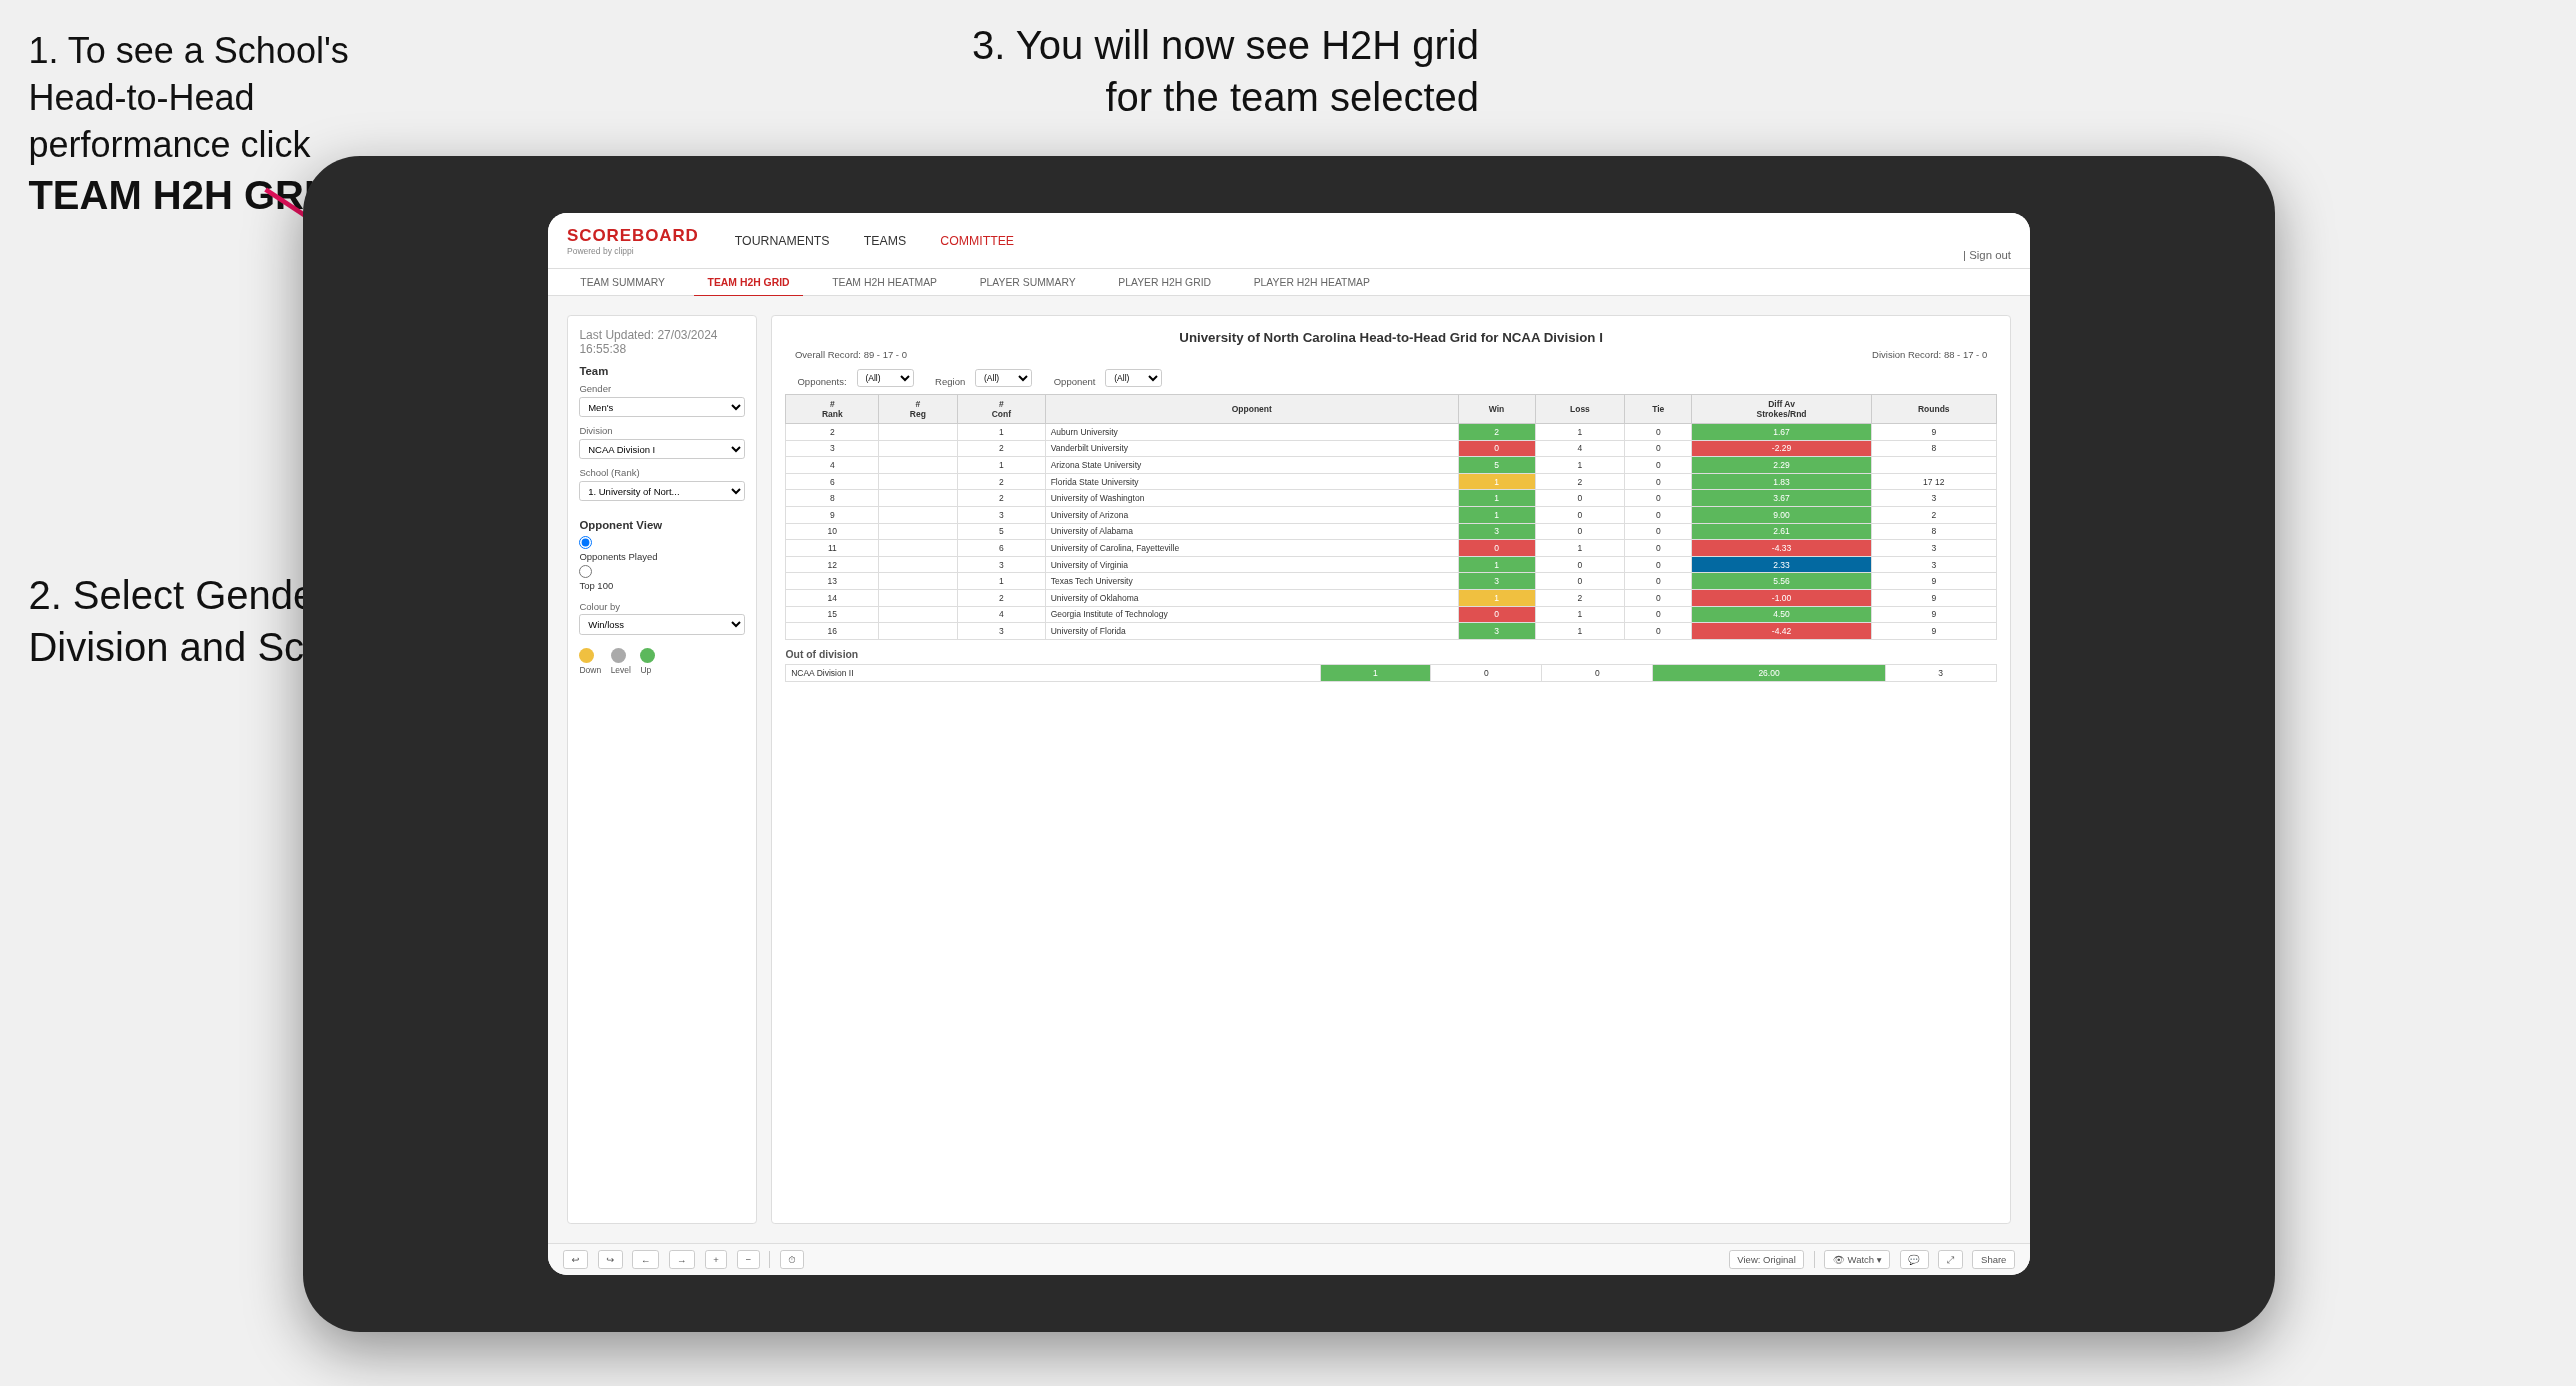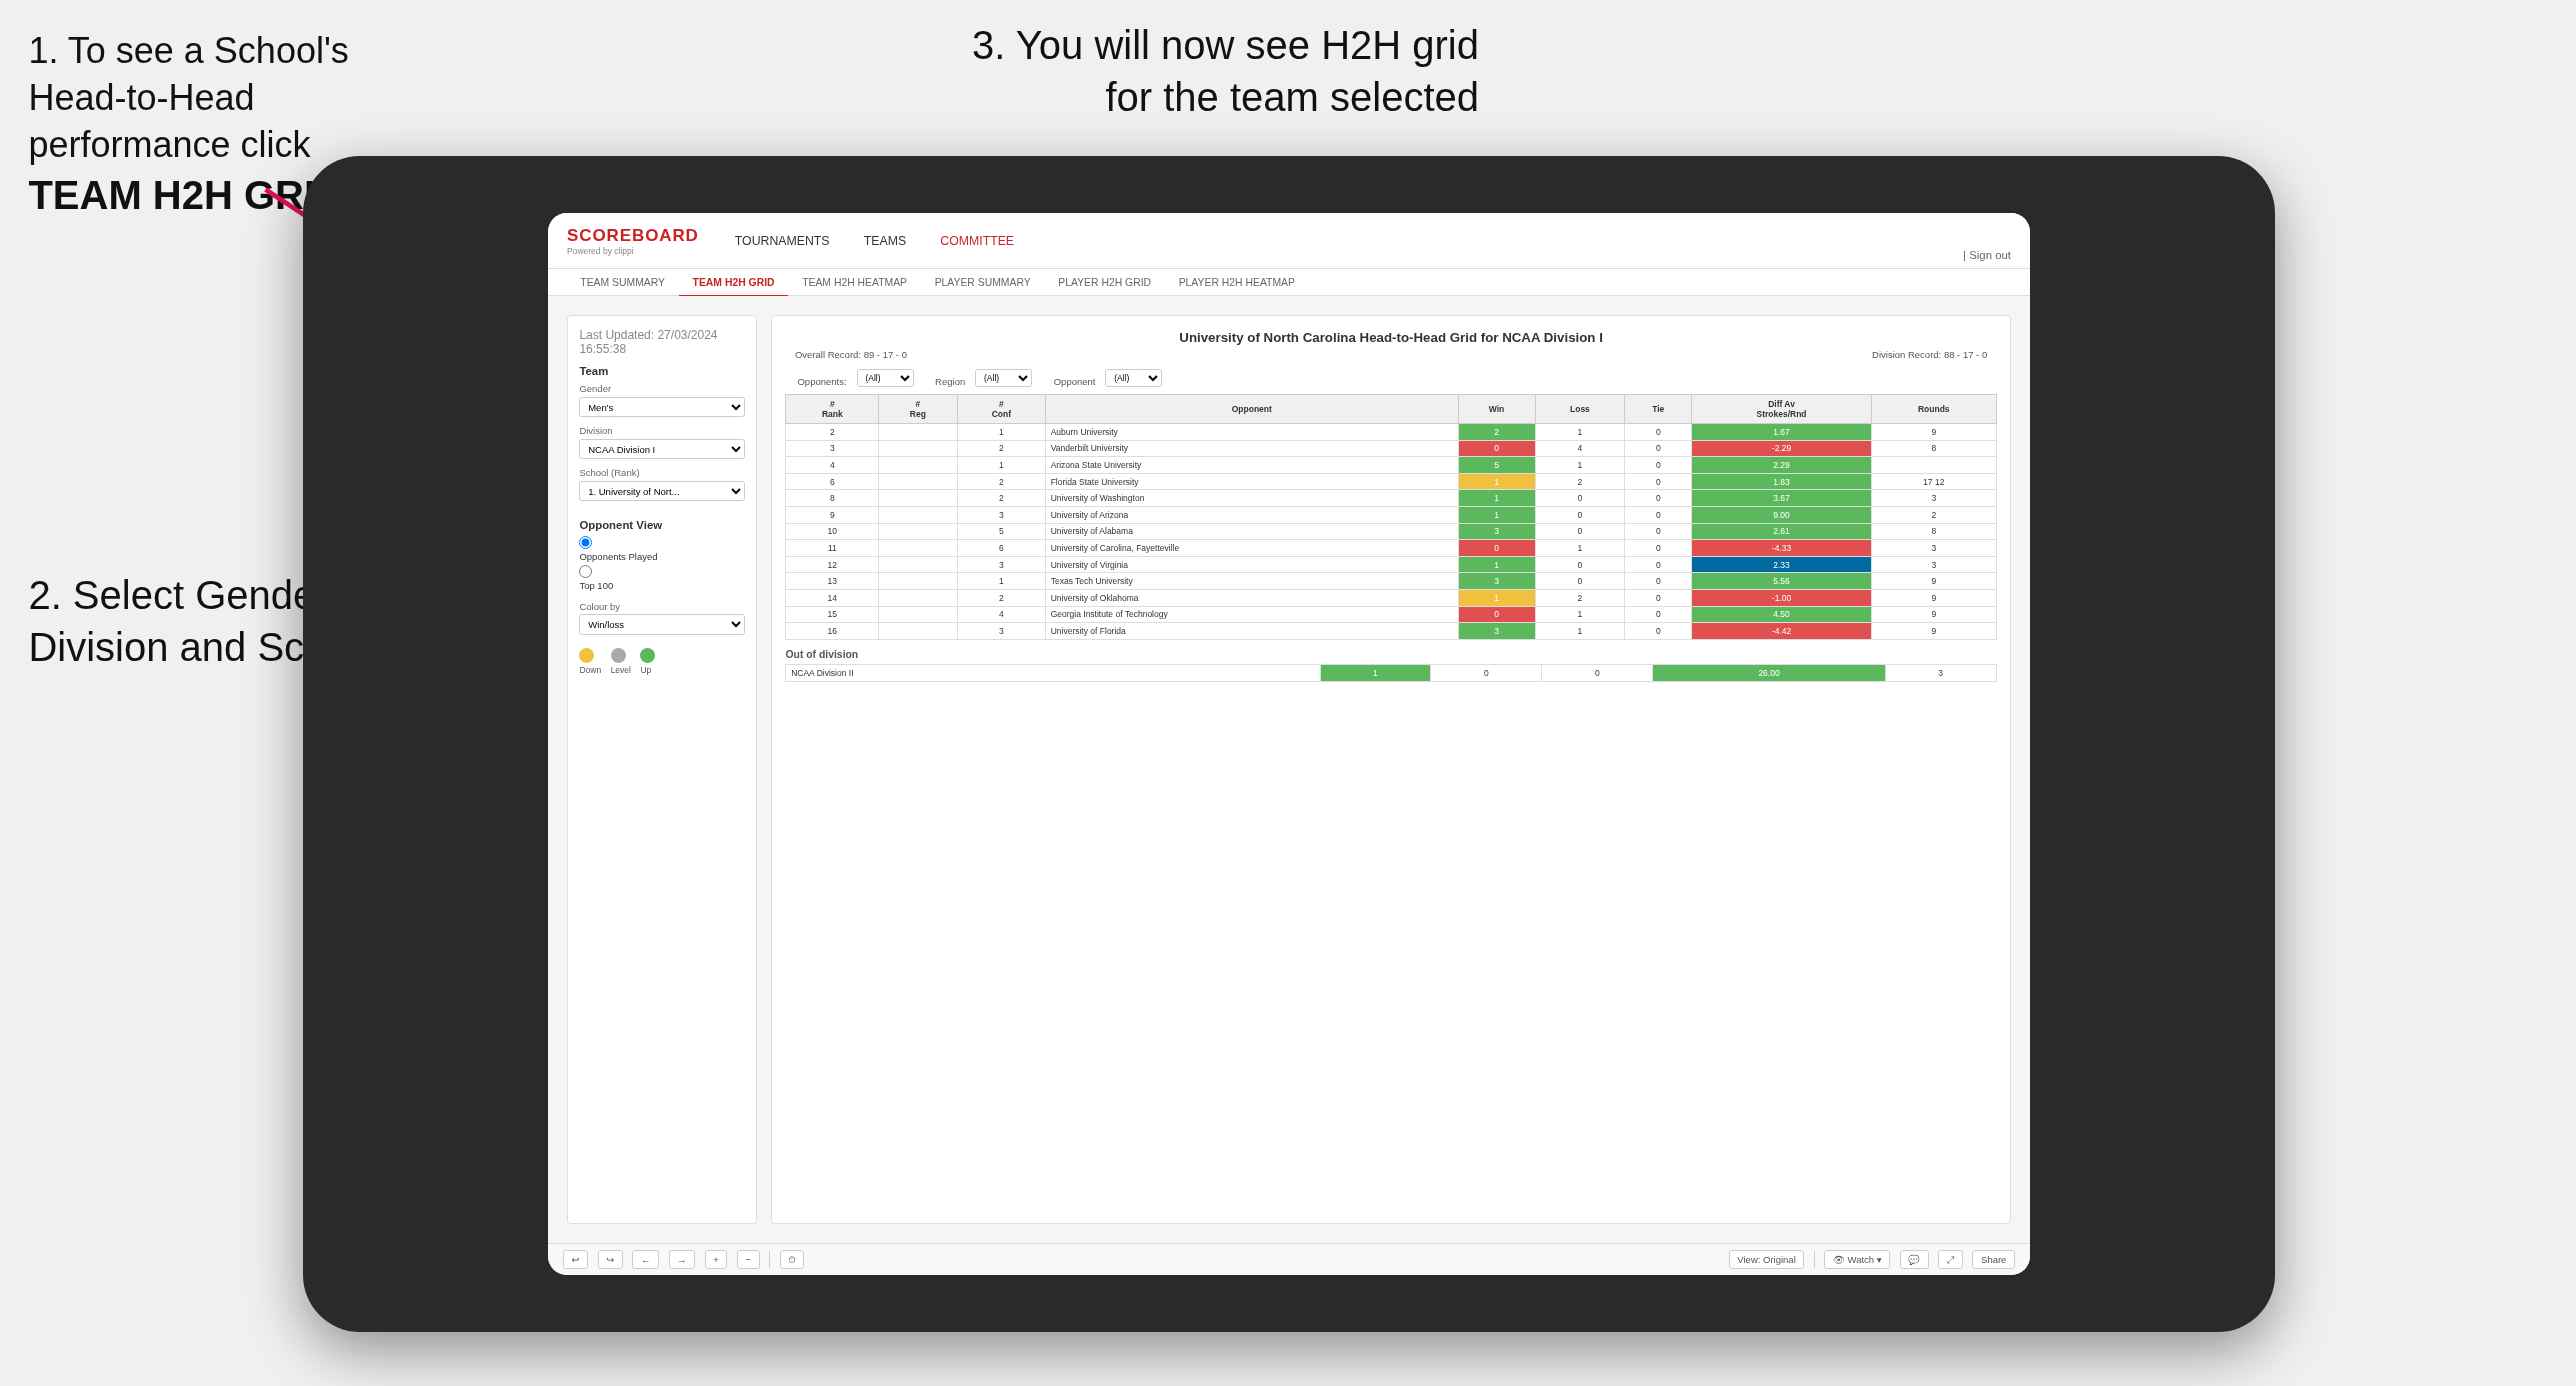--- a/index.html
+++ b/index.html
@@ -132,21 +132,21 @@
       cursor: pointer;
       margin-top: 28px;
     }
 
     
     .sub-nav {
       background: #fff;
       border-bottom: 1.9px solid #ddd;
       padding: 0 19px;
       display: flex;
-      gap: 1px;
+      gap: 16px;
     }
 
     .sub-nav-item {
       font-size: 10.4px;
       color: #666;
       padding: 7.6px 13.3px;
       cursor: pointer;
       border-bottom: 2.8px solid transparent;
       margin-bottom: -1.9px;
     }

